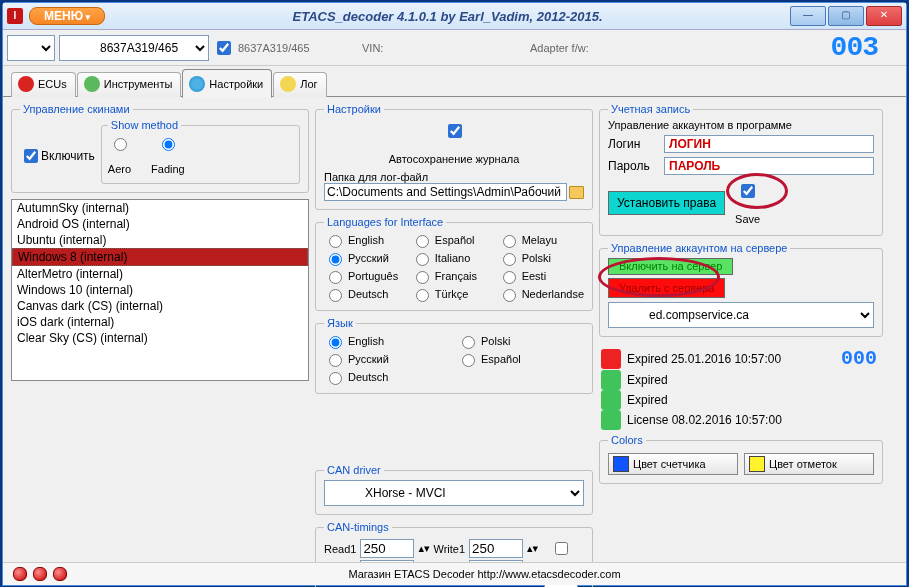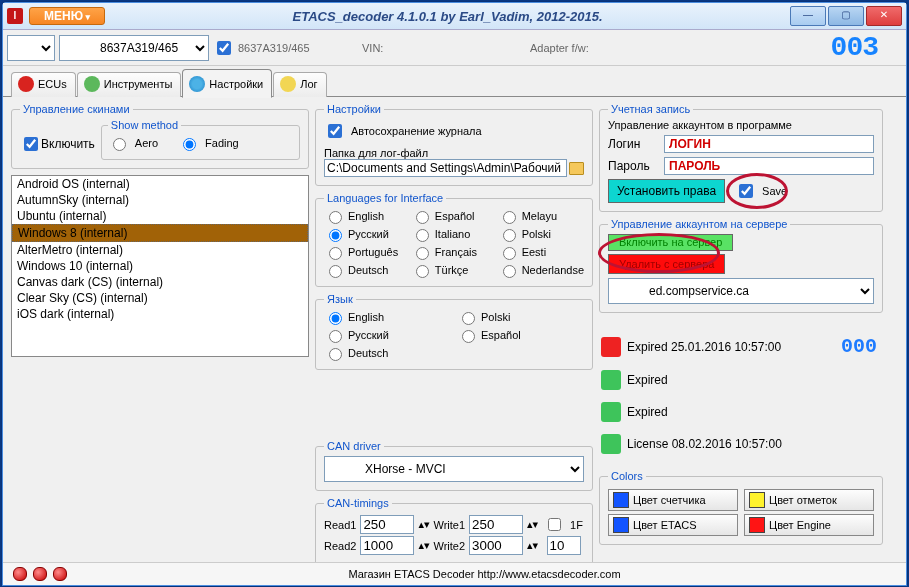--- a/index.html
+++ b/index.html
@@ -1,19 +1,19 @@
 <!DOCTYPE html>
 <html><head>
 <meta charset="utf-8">
 <style>
 body { margin:0; font-family:"Segoe UI",Tahoma,sans-serif; font-size:12px; background:#0a3d91; width:909px; height:587px; overflow:hidden; }
 .window { position:absolute; top:2px; left:2px; width:903px; height:582px; background:#f0f0f0; border:1px solid #4a8de0; border-radius:4px 4px 0 0; box-shadow:0 0 4px rgba(0,0,0,0.4); }
 .titlebar { height:26px; background:linear-gradient(#e9f2fc,#d2e5f8); border-bottom:1px solid #aac; display:flex; align-items:center; padding:0 4px; }
 .app-icon { width:16px; height:16px; background:#c41617; border-radius:2px; color:#fff; font-weight:bold; font-size:10px; text-align:center; line-height:16px; margin-right:4px; }
-.menu-btn { margin-left:2px; padding:1px 14px; background:linear-gradient(#ffa347,#f78623); border:1px solid #c5690e; border-radius:3px; color:#fff; font-weight:bold; font-size:12px; }
+.menu-btn { margin-left:2px; padding:1px 14px; background:linear-gradient(#ffa347,#f78623); border:1px solid #c5690e; border-radius:8px; color:#fff; font-weight:bold; font-size:12px; }
 .menu-btn::after { content:" ▾"; font-size:9px; }
 .title-text { flex:1; text-align:center; font-style:italic; font-weight:bold; color:#2b4a86; font-size:13px; }
 .win-btns { display:flex; gap:2px; }
 .wbtn { width:34px; height:18px; border:1px solid #4a79b7; border-radius:2px; background:linear-gradient(#cfe3f9,#a8ccf0); text-align:center; line-height:16px; font-size:10px; color:#2b4a86; }
 .wbtn.close { background:linear-gradient(#f06b6b,#de3e3e); border-color:#a12a2a; color:#fff; }
 .wbtn.max { background:linear-gradient(#b9d6f3,#8db8e4); }
 .toolbar-row { display:flex; align-items:center; padding:2px 4px; gap:4px; border-bottom:1px solid #ccc; }
 .combo { height:26px; border:1px solid #7f9db9; background:#fff; font-size:12px;padding-left:36px; }
 .chk-blue { width:14px; height:14px; accent-color:#2b70d4; }
 .vin-lbl { font-size:11px; color:#666; min-width:60px; }
@@ -28,36 +28,36 @@
 .ico-log { background:#f2d654; }
 .body-area { display:flex; padding:6px 8px 4px 8px; gap:6px; }
 .col { display:flex; flex-direction:column; }
 .col1 { width:298px; }
 .col2 { width:278px; }
 .col3 { width:284px; }
 fieldset { border:1px solid #c0c0c0; border-radius:3px; margin:0 0 6px 0; padding:4px 8px 8px 8px; }
 legend { font-size:11px; color:#1155cc; padding:0 3px; }
 .skin-top { display:flex; gap:6px; }
 .enable-row { display:flex; align-items:center; gap:0; padding-top:8px; }
-.radio-row { display:flex; align-items:center; gap:6px; font-size:11px; padding:2px 0; }
+.radio-row { display:flex; align-items:center; gap:12px; font-size:11px; padding:2px 0;flex-direction:column; }
 .listbox { border:1px solid #888; background:#fff; height:180px; font-size:12px; }
 .litem { padding:1px 5px; border-bottom:0; }
-.litem.sel { background:#a16207; border:1px dotted #666; }
+.litem.sel { background:#b91c1c; border:1px dotted #666; }
 .tiny-field { width:100%; border:1px solid #7f9db9; padding:1px 2px; font-size:12px; background:#fff; }
 .lang-grid { display:grid; grid-template-columns:1fr 1fr 1fr; gap:2px 6px; font-size:11px; }
 .lang-opt { display:flex; align-items:center; gap:3px; }
 .acct-row { display:flex; align-items:center; gap:6px; margin-bottom:4px; font-size:12px; }
 .acct-lbl { width:50px; }
 .acct-inp { flex:1; border:1px solid #7f9db9; padding:1px 4px; font-size:12px; font-weight:bold; color:#d10000; }
 .bigbtn { padding:4px 8px; font-size:12px; border:1px solid #666; border-radius:0; }
 .btn-teal { background:#0dd6d0; color:#000; }
 .btn-green { background:#59e264; color:#008000; padding:2px 10px; font-size:11px; }
 .btn-red { background:#ff0b0b; color:#a10000; padding:3px 10px; font-size:11px; }
 .circle-note { border:3px solid #bd1333; border-radius:50%; position:absolute; pointer-events:none; }
-.lic-row { display:flex; align-items:center; gap:6px; margin:12px 0; font-size:12px; }
+.lic-row { display:flex; align-items:center; gap:6px; margin:0 0; font-size:12px; }
 .lic-ico { width:20px; height:20px; background:#3ec45b; border-radius:3px; position:relative; }
 .lic-ico.red { background:#e22; }
 .lic-digit { font-family:"Courier New",monospace; font-weight:bold; color:#1e7bff; font-size:20px; margin-left:auto; margin-right:4px; }
 .color-row { display:flex; gap:6px; margin-top:3px; }
 .color-btn { flex:1; border:1px solid #888; padding:2px 4px; display:flex; align-items:center; gap:4px; font-size:11px; background:linear-gradient(#fdfdfd,#e6e6e6); }
 .sw { width:14px; height:14px; border:1px solid #444; }
 .spin-row { display:flex; align-items:center; gap:4px; margin:2px 0; font-size:11px; }
 .spin { width:48px; border:1px solid #7f9db9; padding:1px 2px; }
 .statusbar { position:absolute; bottom:0; left:0; right:0; height:22px; border-top:1px solid #ccc; background:#f6f6f6; display:flex; align-items:center; padding:0 10px; font-size:11px; gap:6px; }
 .led { width:12px; height:12px; border-radius:6px; background:radial-gradient(circle at 35% 35%, #ff8a8a, #c50000); border:1px solid #800; }
@@ -127,29 +127,29 @@
                 </label>
               <label class="radio-row">
                   <input type="radio" name="sm" checked="" style="">
                   <span>Fading</span>
                 </label>
             </div>
           </fieldset>
         </div>
       </fieldset>
       <div class="listbox">
+        <div class="litem">AutumnSky (internal)</div>
         <div class="litem">Android OS (internal)</div>
-        <div class="litem">AutumnSky (internal)</div>
         <div class="litem">Ubuntu (internal)</div>
         <div class="litem sel">Windows 8 (internal)</div>
         <div class="litem">AlterMetro (internal)</div>
         <div class="litem">Windows 10 (internal)</div>
         <div class="litem">Canvas dark (CS) (internal)</div>
+        <div class="litem">iOS dark (internal)</div>
         <div class="litem">Clear Sky (CS) (internal)</div>
-        <div class="litem">iOS dark (internal)</div>
       </div>
     </div>
 
     <div class="col col2">
       <fieldset>
         <legend>Настройки</legend>
         <label class="radio-row">
             <input type="checkbox" class="chk-blue" checked="" style="">
             <span>Автосохранение журнала</span>
           </label>
@@ -335,30 +335,20 @@
         <div class="color-row">
           <div class="color-btn">
               <span class="sw" style="background:#1254ff"></span>
               <span>Цвет счетчика</span>
             </div>
           <div class="color-btn">
               <span class="sw" style="background:#fff22c"></span>
               <span>Цвет отметок</span>
             </div>
         </div>
-        <div class="color-row">
-          <div class="color-btn">
-              <span class="sw" style="background:#1254ff"></span>
-              <span>Цвет ETACS</span>
-            </div>
-          <div class="color-btn">
-              <span class="sw" style="background:#ff1414"></span>
-              <span>Цвет Engine</span>
-            </div>
-        </div>
       </fieldset>
     </div>
   </div>
 
   <div class="statusbar">
     <span class="led"></span>
     <span class="led"></span>
     <span class="led"></span>
     <span style="flex:1;text-align:center">Магазин ETACS Decoder http://www.etacsdecoder.com</span>
   </div>

